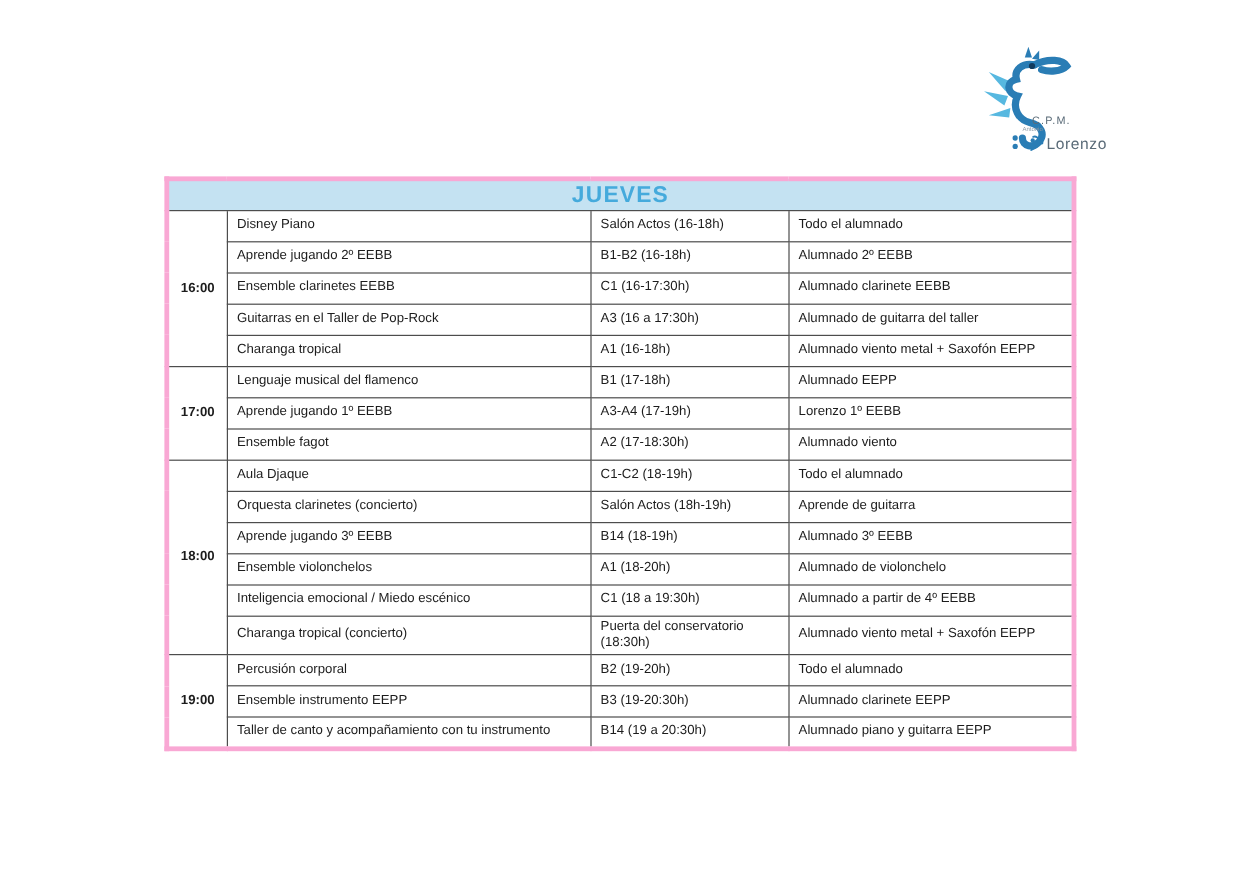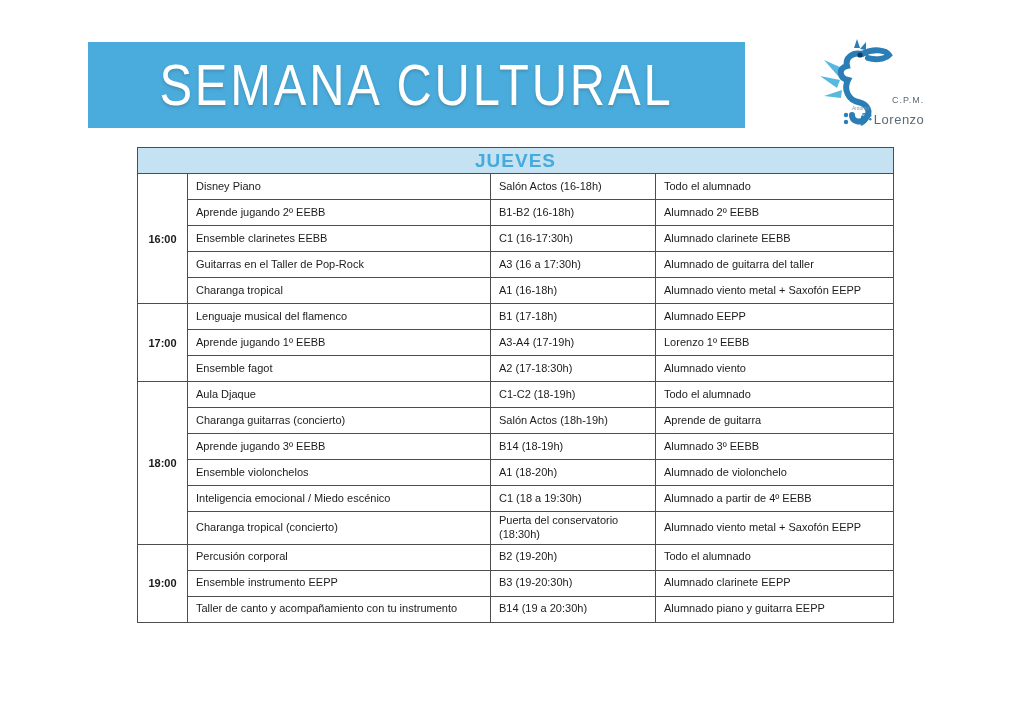--- a/index.html
+++ b/index.html
@@ -45,40 +45,40 @@
     height: 94px;
   }
   .logo svg.seahorse { position: absolute; left: 0; top: 0; }
   .logo-text {
     position: absolute;
     left: 44px;
     top: 58px;
     line-height: 1;
     color: #5a6b78;
   }
-  .logo-cpm   { display: block; font-size: 9px; letter-spacing: 1px; color: #5a6b78; margin-left: 32px; }
+  .logo-cpm   { display: block; font-size: 9px; letter-spacing: 1px; color: #5a6b78; }
   .logo-antonio { display: block; font-size: 5px; color: #8a98a3; margin: 1px 0 1px -8px; }
   .logo-lorenzo-row { display: flex; align-items: center; margin-left: -2px; justify-content: flex-end; }
   .logo-lorenzo { font-size: 13px; color: #5a6b78; letter-spacing: 0.5px; }
 
   
   table.schedule {
     position: absolute;
     left: 137px;
     top: 147px;
     width: 756px;
     border-collapse: collapse;
     table-layout: fixed;
     font-size: 11px;
     color: #1c1c1c;
   }
   table.schedule th, table.schedule td {
     border: 1px solid #4d4d4d;
   }
-  table.schedule { border: 1px solid #f9a8d4; padding-left: 26px; }
+  table.schedule { border: 4px solid #f9a8d4; padding-left: 26px; }
 
   th.day-header {
     background: #C4E2F2;
     color: #45AADC;
     font-size: 19px;
     font-weight: bold;
     letter-spacing: 1px;
     height: 26px;
     text-align: center;
   }
@@ -93,23 +93,20 @@
     padding: 2px 8px;
     vertical-align: middle;
     line-height: 1.25;
   }
 </style>
 </head>
 <body>
 
 <div class="page">
 
-  <div class="banner">
-    <span class="banner-title">SEMANA CULTURAL</span>
-  </div>
 
   <div class="logo">
     <svg class="seahorse" width="78" height="90" viewBox="0 0 78 90" aria-hidden="true">
 
       <g fill="#57B8E0">
         <path d="M26 30 L8 22 L22 38 Z"></path>
         <path d="M24 42 L4 38 L21 50 Z"></path>
         <path d="M26 52 L8 58 L25 60 Z"></path>
       </g>
 
@@ -197,21 +194,21 @@
           <td class="location-cell">A2 (17-18:30h)</td>
           <td class="audience-cell">Alumnado viento</td>
         </tr>
         <tr>
           <td class="time-cell" rowspan="6">18:00</td>
           <td class="activity-cell">Aula Djaque</td>
           <td class="location-cell">C1-C2 (18-19h)</td>
           <td class="audience-cell">Todo el alumnado</td>
         </tr>
         <tr>
-          <td class="activity-cell">Charanga guitarras (concierto)</td>
+          <td class="activity-cell">Orquesta clarinetes (concierto)</td>
           <td class="location-cell">Salón Actos (18h-19h)</td>
           <td class="audience-cell">Aprende de guitarra</td>
         </tr>
         <tr>
           <td class="activity-cell">Aprende jugando 3º EEBB</td>
           <td class="location-cell">B14 (18-19h)</td>
           <td class="audience-cell">Alumnado 3º EEBB</td>
         </tr>
         <tr>
           <td class="activity-cell">Ensemble violonchelos</td>

